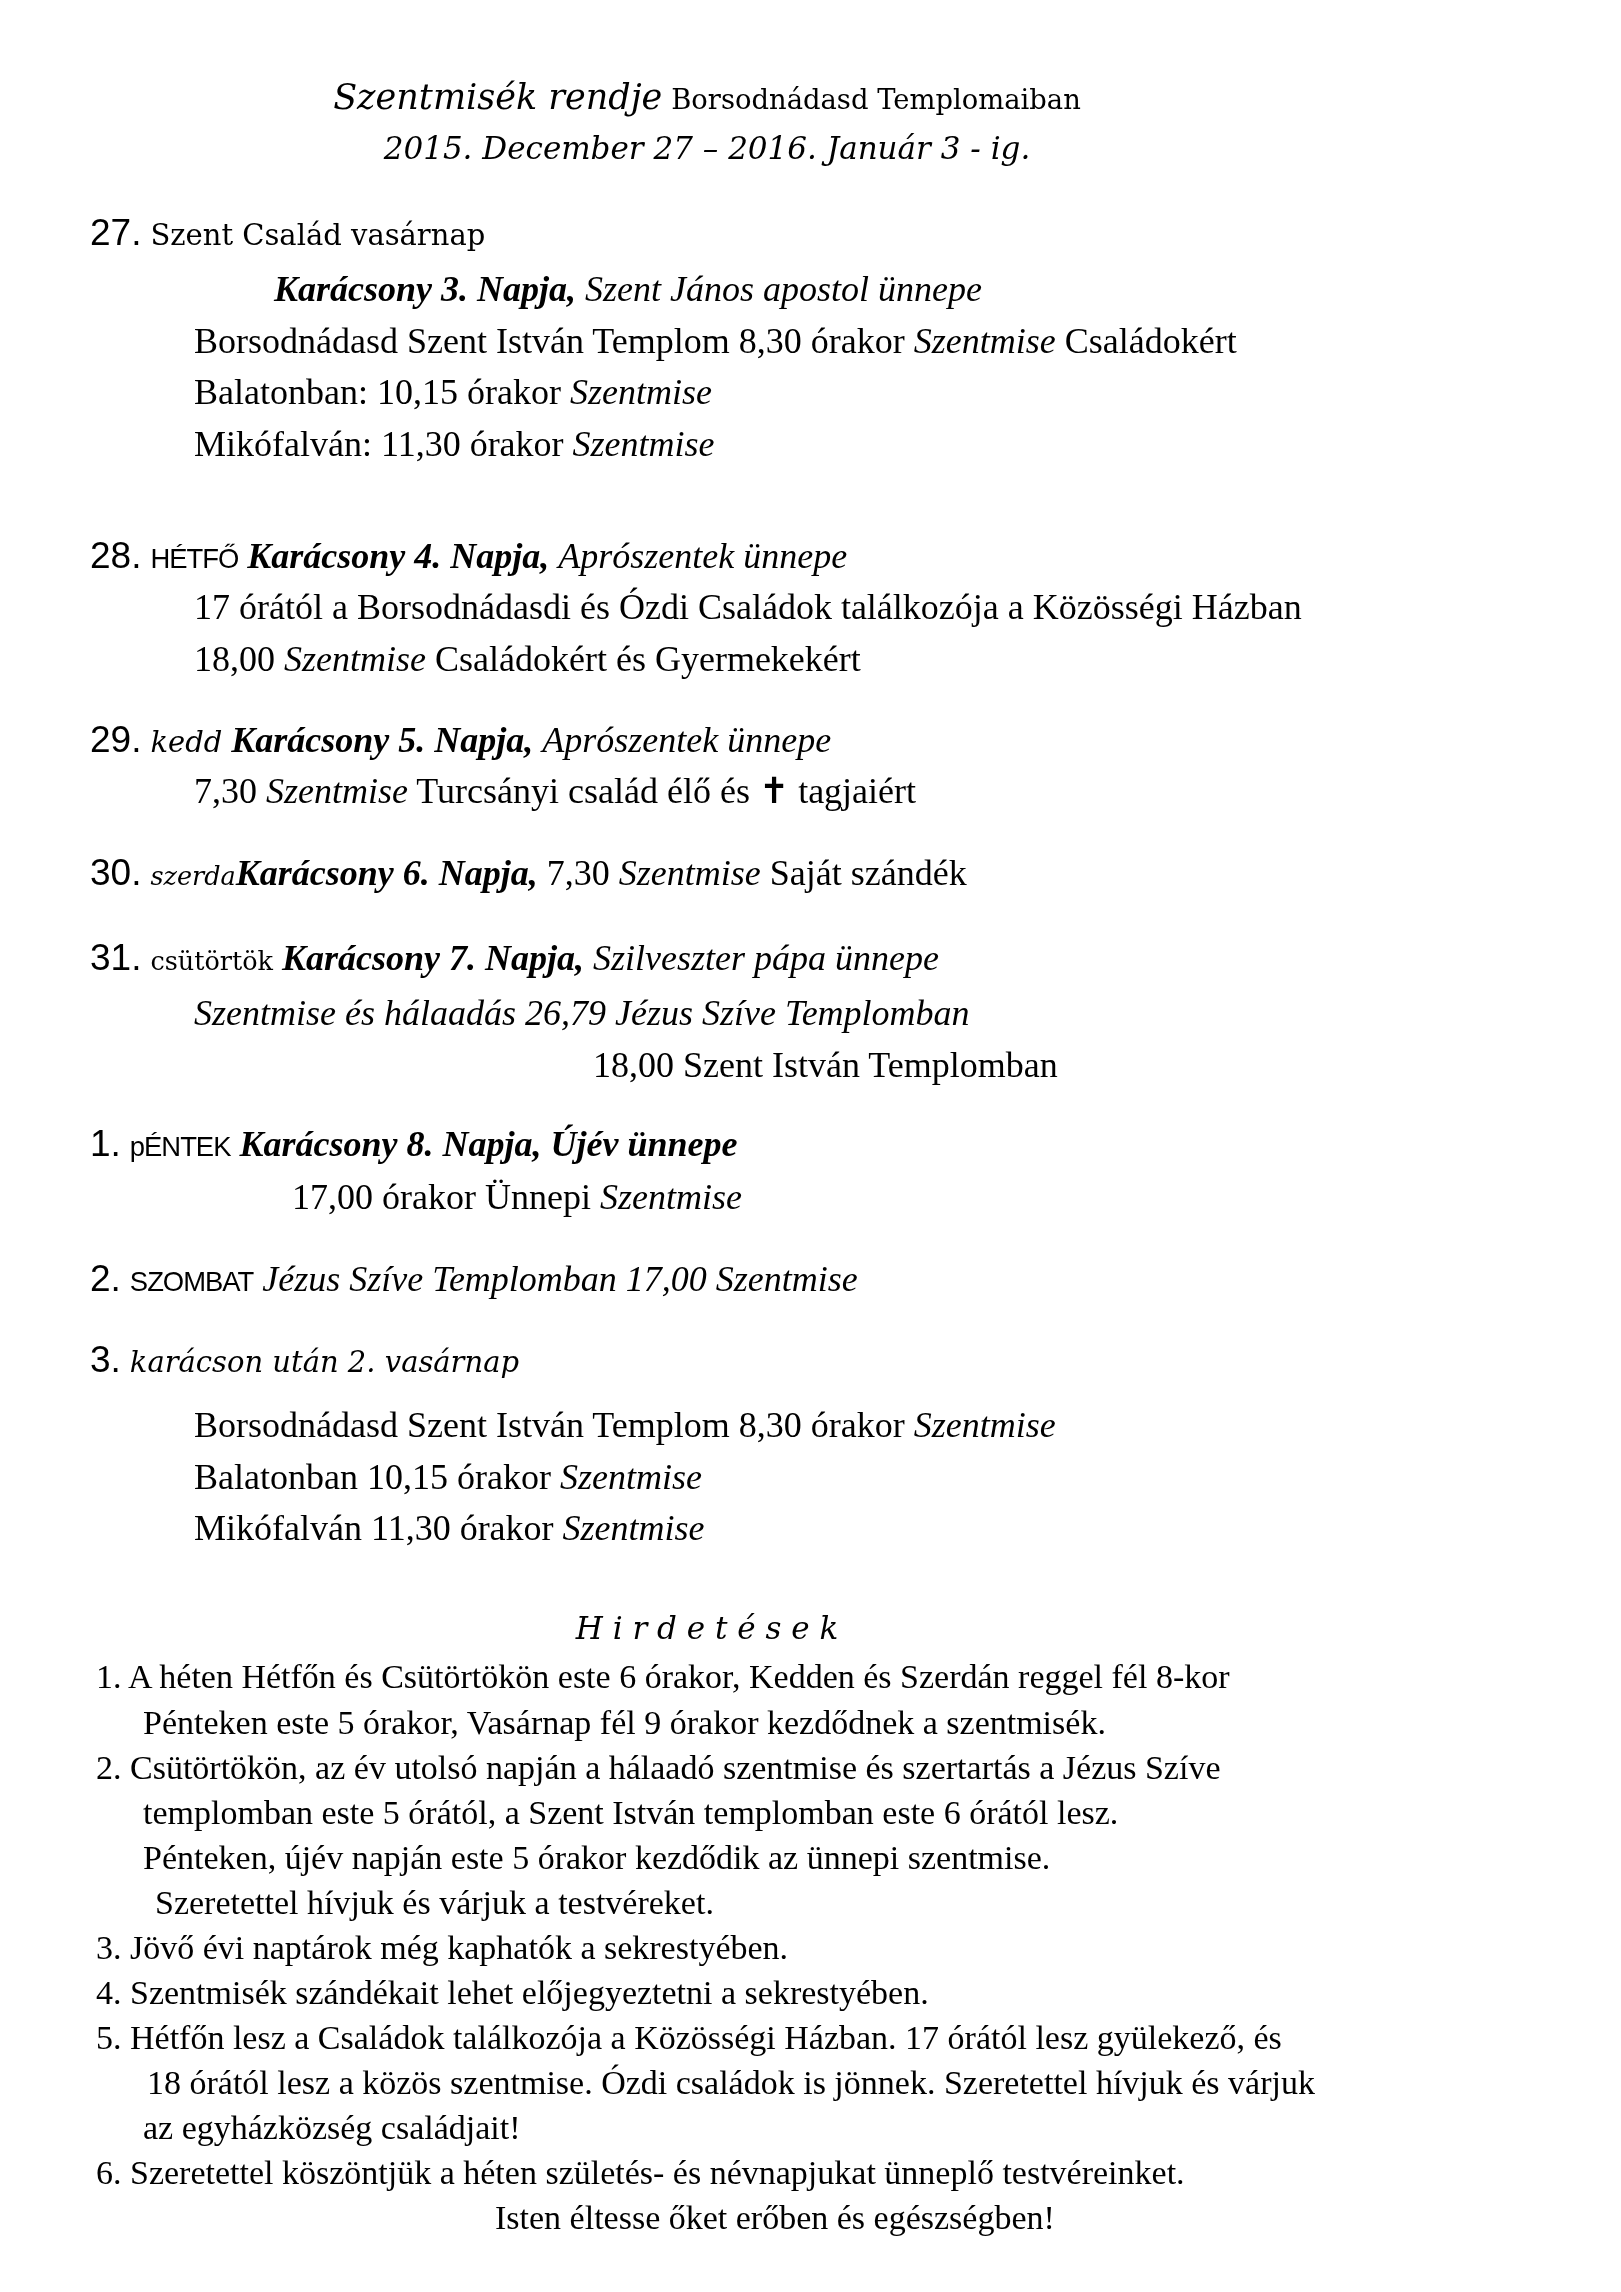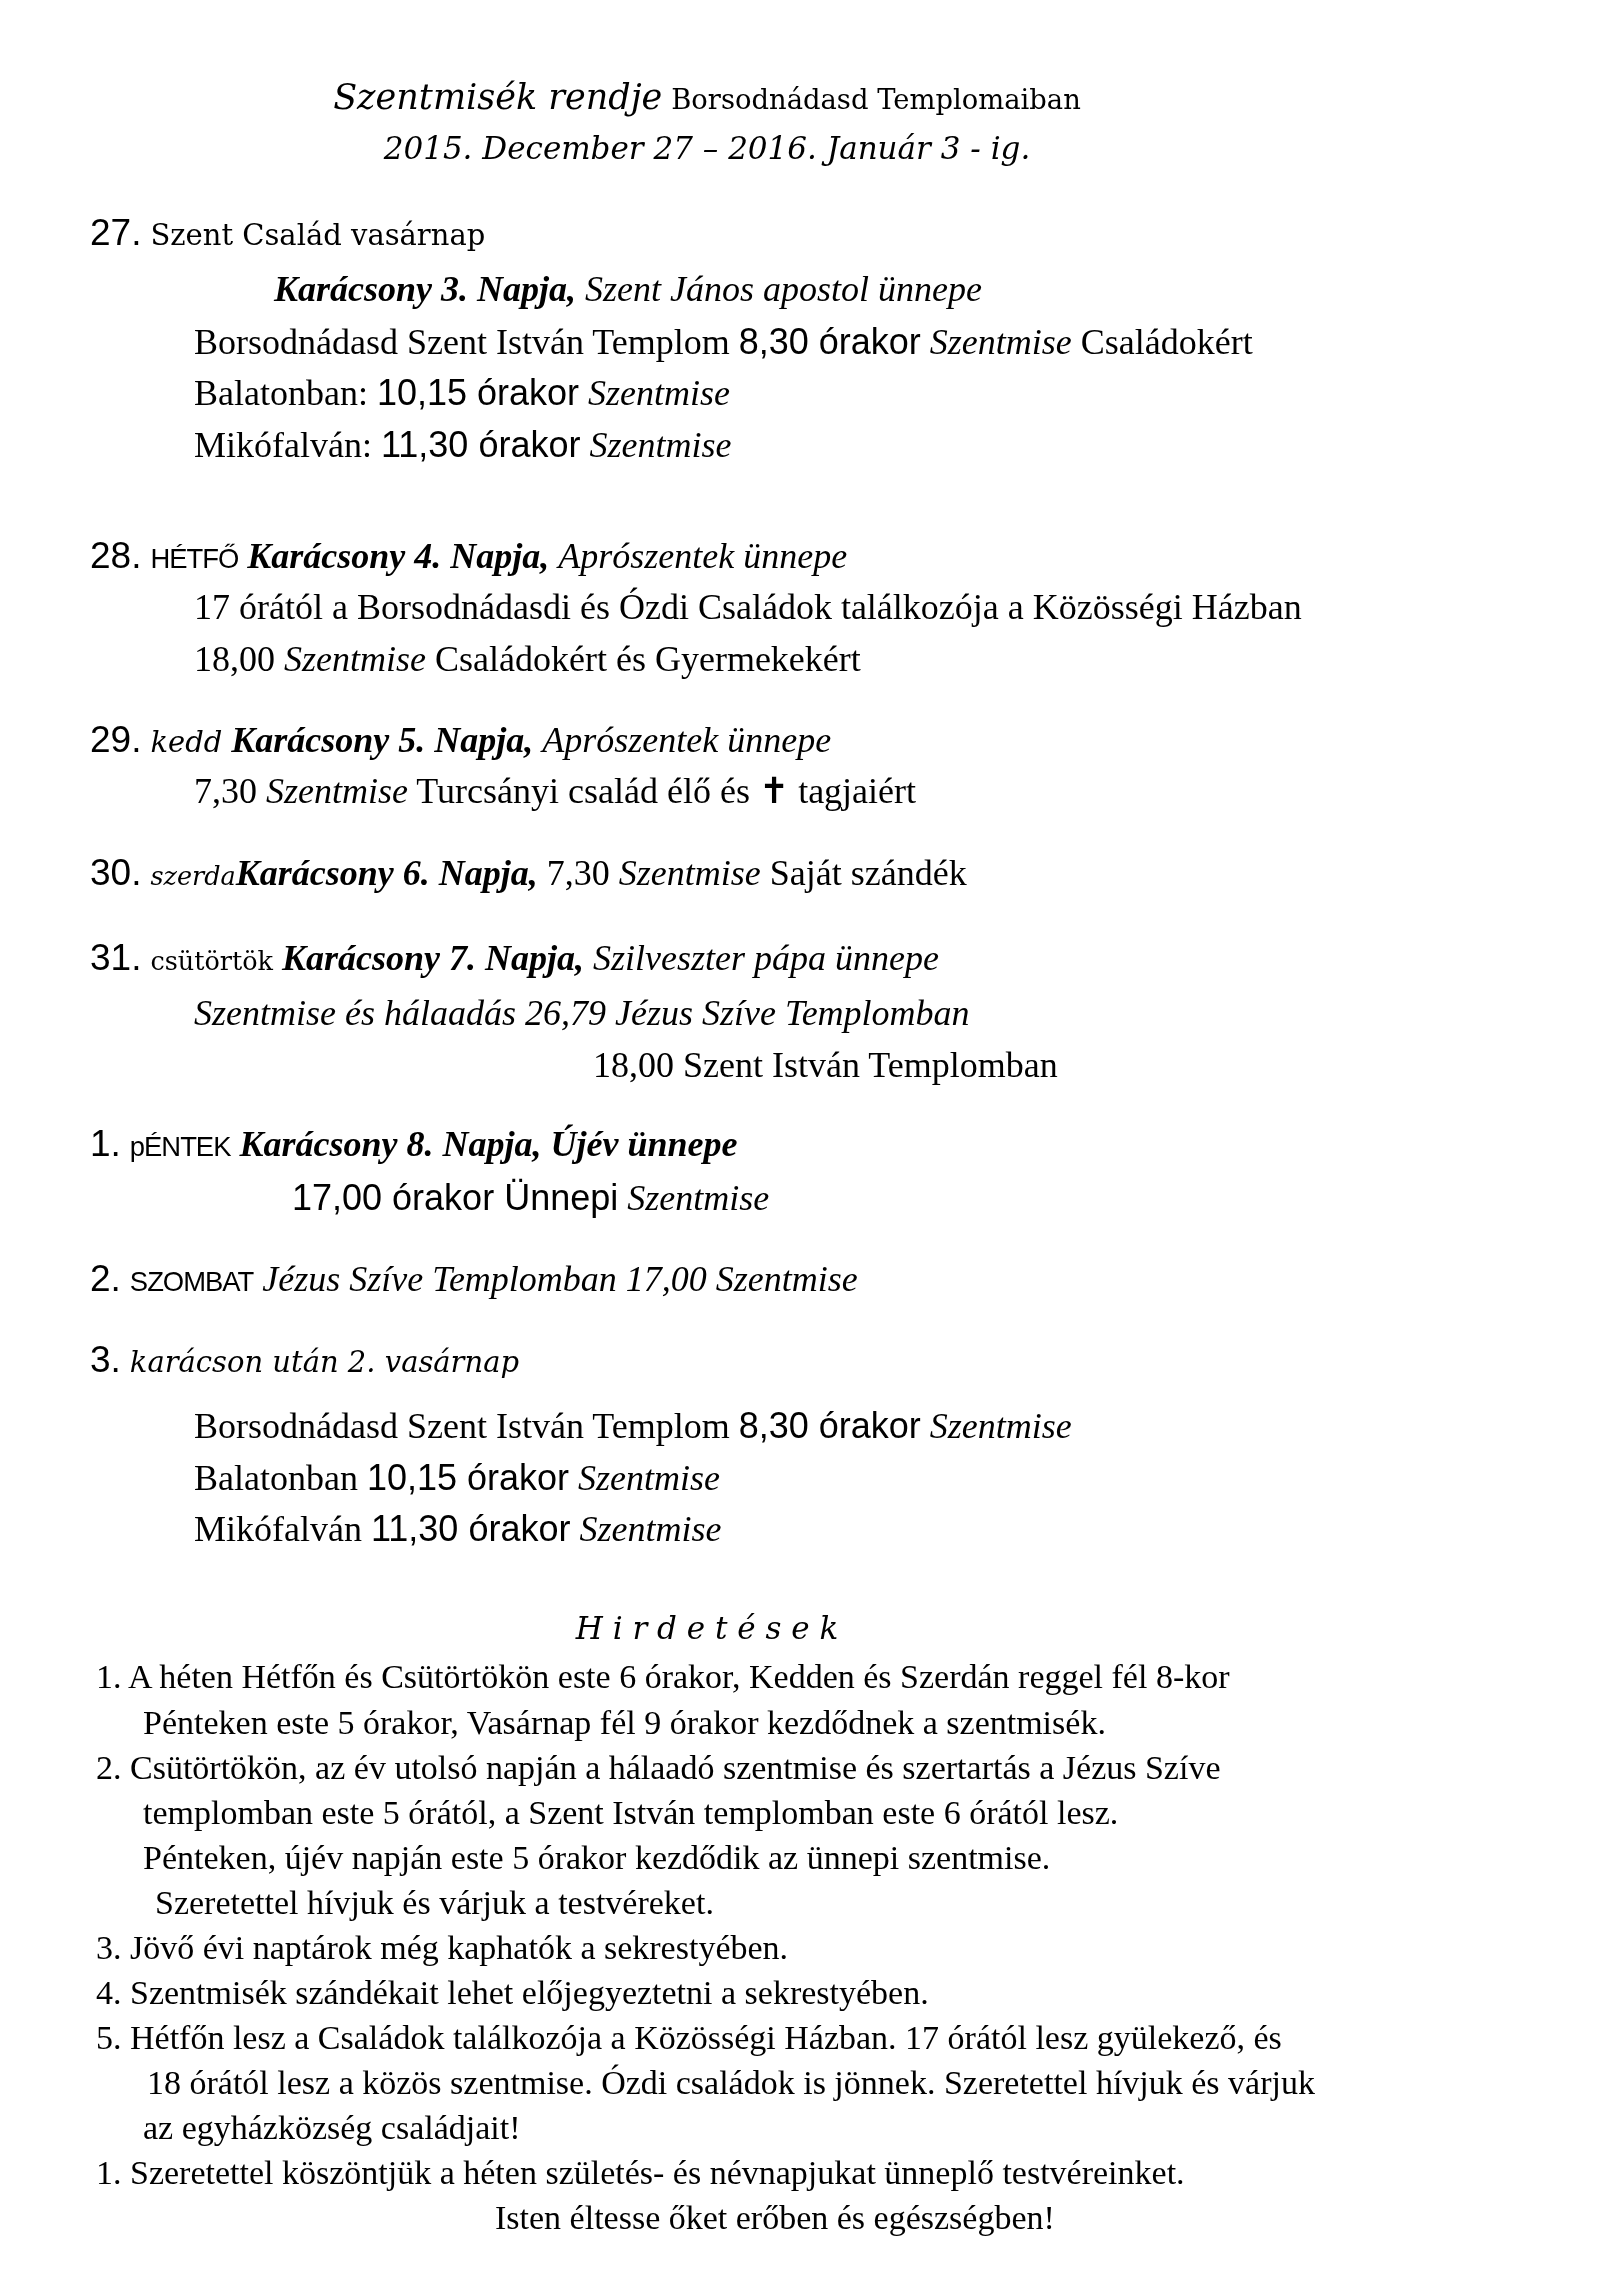--- a/index.html
+++ b/index.html
@@ -3,21 +3,21 @@
 <meta charset="utf-8">
 <style>
   html,body{margin:0;padding:0;background:#fff;}
   body{width:1621px;height:2293px;position:relative;overflow:hidden;color:#000;
        font-family:"Liberation Serif","DejaVu Serif",serif;}
   .ln{position:absolute;white-space:nowrap;font-size:36px;line-height:43px;}
   .c{left:0;width:1414px;text-align:center;}
   .hand{font-family:"DejaVu Serif",serif;font-style:italic;font-size:29px;}
   .sm{font-family:"Liberation Sans",sans-serif;font-size:27.4px;letter-spacing:-1px;}
   .num{font-family:"Liberation Sans",sans-serif;font-size:37px;text-align:right;}
-  .sans{font-family:Liberation Sans, sans-serif;font-size:36px;}
+  .sans{font-family:Liberation Serif, serif;font-size:36px;}
   .bi{font-weight:bold;font-style:italic;}
   .i{font-style:italic;}
   .ann{font-size:34px;line-height:41px;}
 </style>
 </head>
 <body>
 
 <div class="ln c" style="top:76px;">
   <span class="hand" style="font-size:35px">Szentmisék rendje</span>
   <span class="hand" style="font-size:27.4px;font-style:normal">Borsodnádasd Templomaiban</span>
@@ -134,15 +134,15 @@
 <div class="ln ann" style="left:143px;top:1702px">Pénteken este 5 órakor, Vasárnap fél 9 órakor kezdődnek a szentmisék.</div>
 <div class="ln ann" style="left:96px;top:1747px">2. Csütörtökön, az év utolsó napján a hálaadó szentmise és szertartás a Jézus Szíve</div>
 <div class="ln ann" style="left:143px;top:1792px">templomban este 5 órától, a Szent István templomban este 6 órától lesz.</div>
 <div class="ln ann" style="left:143px;top:1837px">Pénteken, újév napján este 5 órakor kezdődik az ünnepi szentmise.</div>
 <div class="ln ann" style="left:155px;top:1882px">Szeretettel hívjuk és várjuk a testvéreket.</div>
 <div class="ln ann" style="left:96px;top:1927px">3. Jövő évi naptárok még kaphatók a sekrestyében.</div>
 <div class="ln ann" style="left:96px;top:1972px">4. Szentmisék szándékait lehet előjegyeztetni a sekrestyében.</div>
 <div class="ln ann" style="left:96px;top:2017px">5. Hétfőn lesz a Családok találkozója a Közösségi Házban. 17 órától lesz gyülekező, és</div>
 <div class="ln ann" style="left:147px;top:2062px">18 órától lesz a közös szentmise. Ózdi családok is jönnek. Szeretettel hívjuk és várjuk</div>
 <div class="ln ann" style="left:143px;top:2107px">az egyházközség családjait!</div>
-<div class="ln ann" style="left:96px;top:2152px">1. Szeretettel köszöntjük a héten születés- és névnapjukat ünneplő testvéreinket.</div>
+<div class="ln ann" style="left:96px;top:2152px">6. Szeretettel köszöntjük a héten születés- és névnapjukat ünneplő testvéreinket.</div>
 <div class="ln ann" style="left:495px;top:2197px">Isten éltesse őket erőben és egészségben!</div>
 
 
 </body></html>

